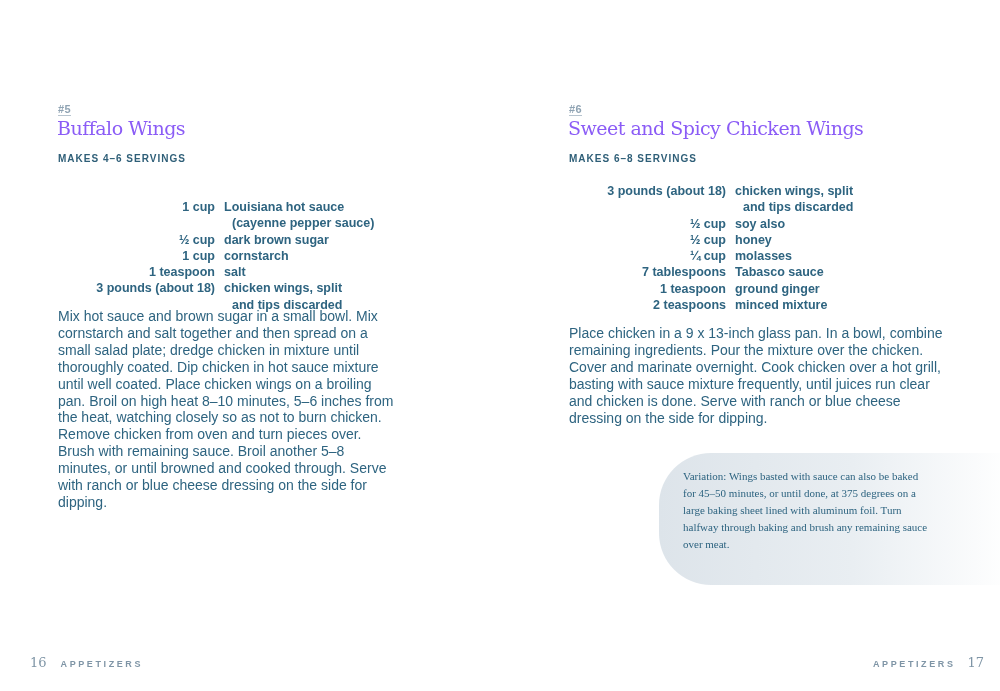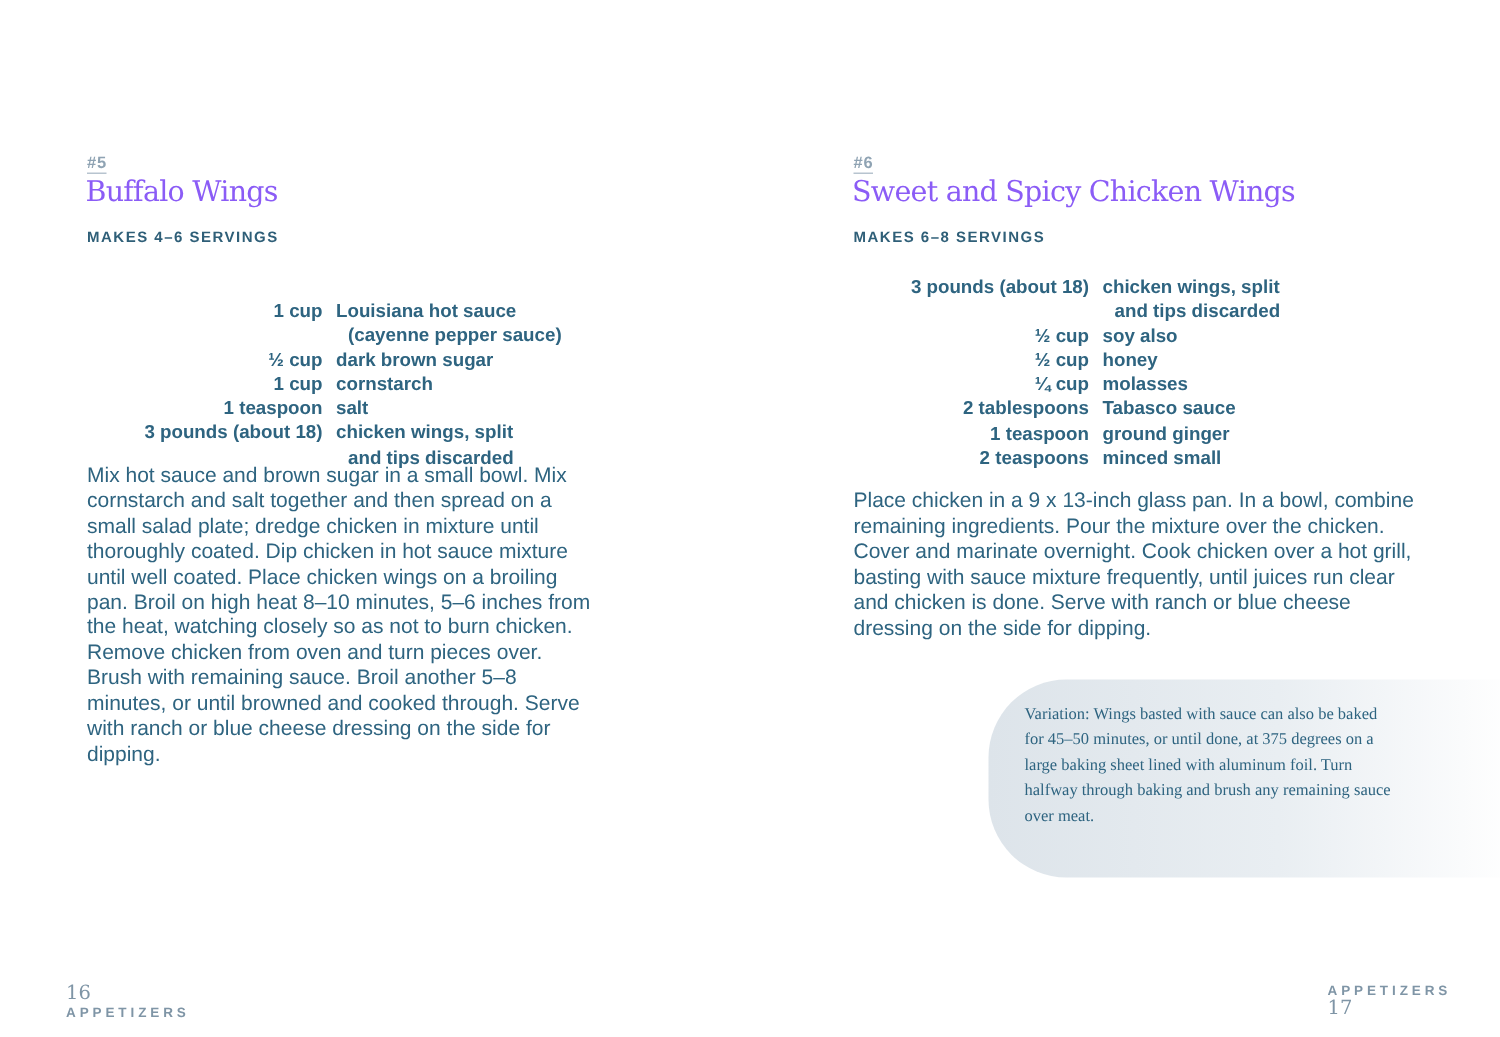--- a/index.html
+++ b/index.html
@@ -31,21 +31,21 @@
     }
     .variation {
       position: absolute; left: 148px; top: 453px; width: 352px; height: 132px;
       border-radius: 52px 0 0 52px;
       background: linear-gradient(90deg, #dde4ea 0%, #e9eef2 55%, #ffffff 100%);
     }
     .variation-text {
       position: absolute; left: 24px; top: 15px; width: 250px;
       font-size: 11px; line-height: 17px; color: #2e6480; font-family: Liberation Serif, serif;
     }
-    .footer { position: absolute; top: 655px; display: flex; align-items: baseline; flex-direction: column; }
+    .footer { position: absolute; top: 655px; display: flex; align-items: baseline; }
     .footer .pg { font-family: "DejaVu Serif", serif; font-size: 13px; color: #7f95a6; }
     .footer .sec { font-size: 9px; letter-spacing: 2.6px; color: #7f95a6; font-weight: bold; }
   </style>
 </head>
 <body>
 
 <div class="page left">
   <div class="num" style="left:58px; top:103px;">#5</div>
   <div class="title" style="left:57px; top:117px;">Buffalo Wings</div>
   <div class="servings" style="left:58px; top:153px;text-align:right;">MAKES 4–6 SERVINGS</div>
@@ -97,30 +97,30 @@
     </div>
     <div class="ing-row">
       <div class="ing-qty" style="width:166px;">½ cup</div>
       <div class="ing-item">honey</div>
     </div>
     <div class="ing-row">
       <div class="ing-qty" style="width:166px;">¼ cup</div>
       <div class="ing-item">molasses</div>
     </div>
     <div class="ing-row">
-      <div class="ing-qty" style="width:166px;">2 tablespoons</div>
+      <div class="ing-qty" style="width:166px;">7 tablespoons</div>
       <div class="ing-item">Tabasco sauce</div>
     </div>
     <div class="ing-row">
       <div class="ing-qty" style="width:166px;">1 teaspoon</div>
       <div class="ing-item">ground ginger</div>
     </div>
     <div class="ing-row">
       <div class="ing-qty" style="width:166px;">2 teaspoons</div>
-      <div class="ing-item">minced small</div>
+      <div class="ing-item">minced mixture</div>
     </div>
   </div>
 
   <div class="body-text" style="left:58px; top:325px; width:380px;">Place chicken in a 9 x 13-inch glass pan. In a bowl, combine remaining ingredients. Pour the mixture over the chicken. Cover and marinate overnight. Cook chicken over a hot grill, basting with sauce mixture frequently, until juices run clear and chicken is done. Serve with ranch or blue cheese dressing on the side for dipping.</div>
 
   <div class="variation">
     <div class="variation-text">Variation: Wings basted with sauce can also be baked for 45–50 minutes, or until done, at 375 degrees on a large baking sheet lined with aluminum foil. Turn halfway through baking and brush any remaining sauce over meat.</div>
   </div>
 
   <div class="footer" style="left:362px;">

